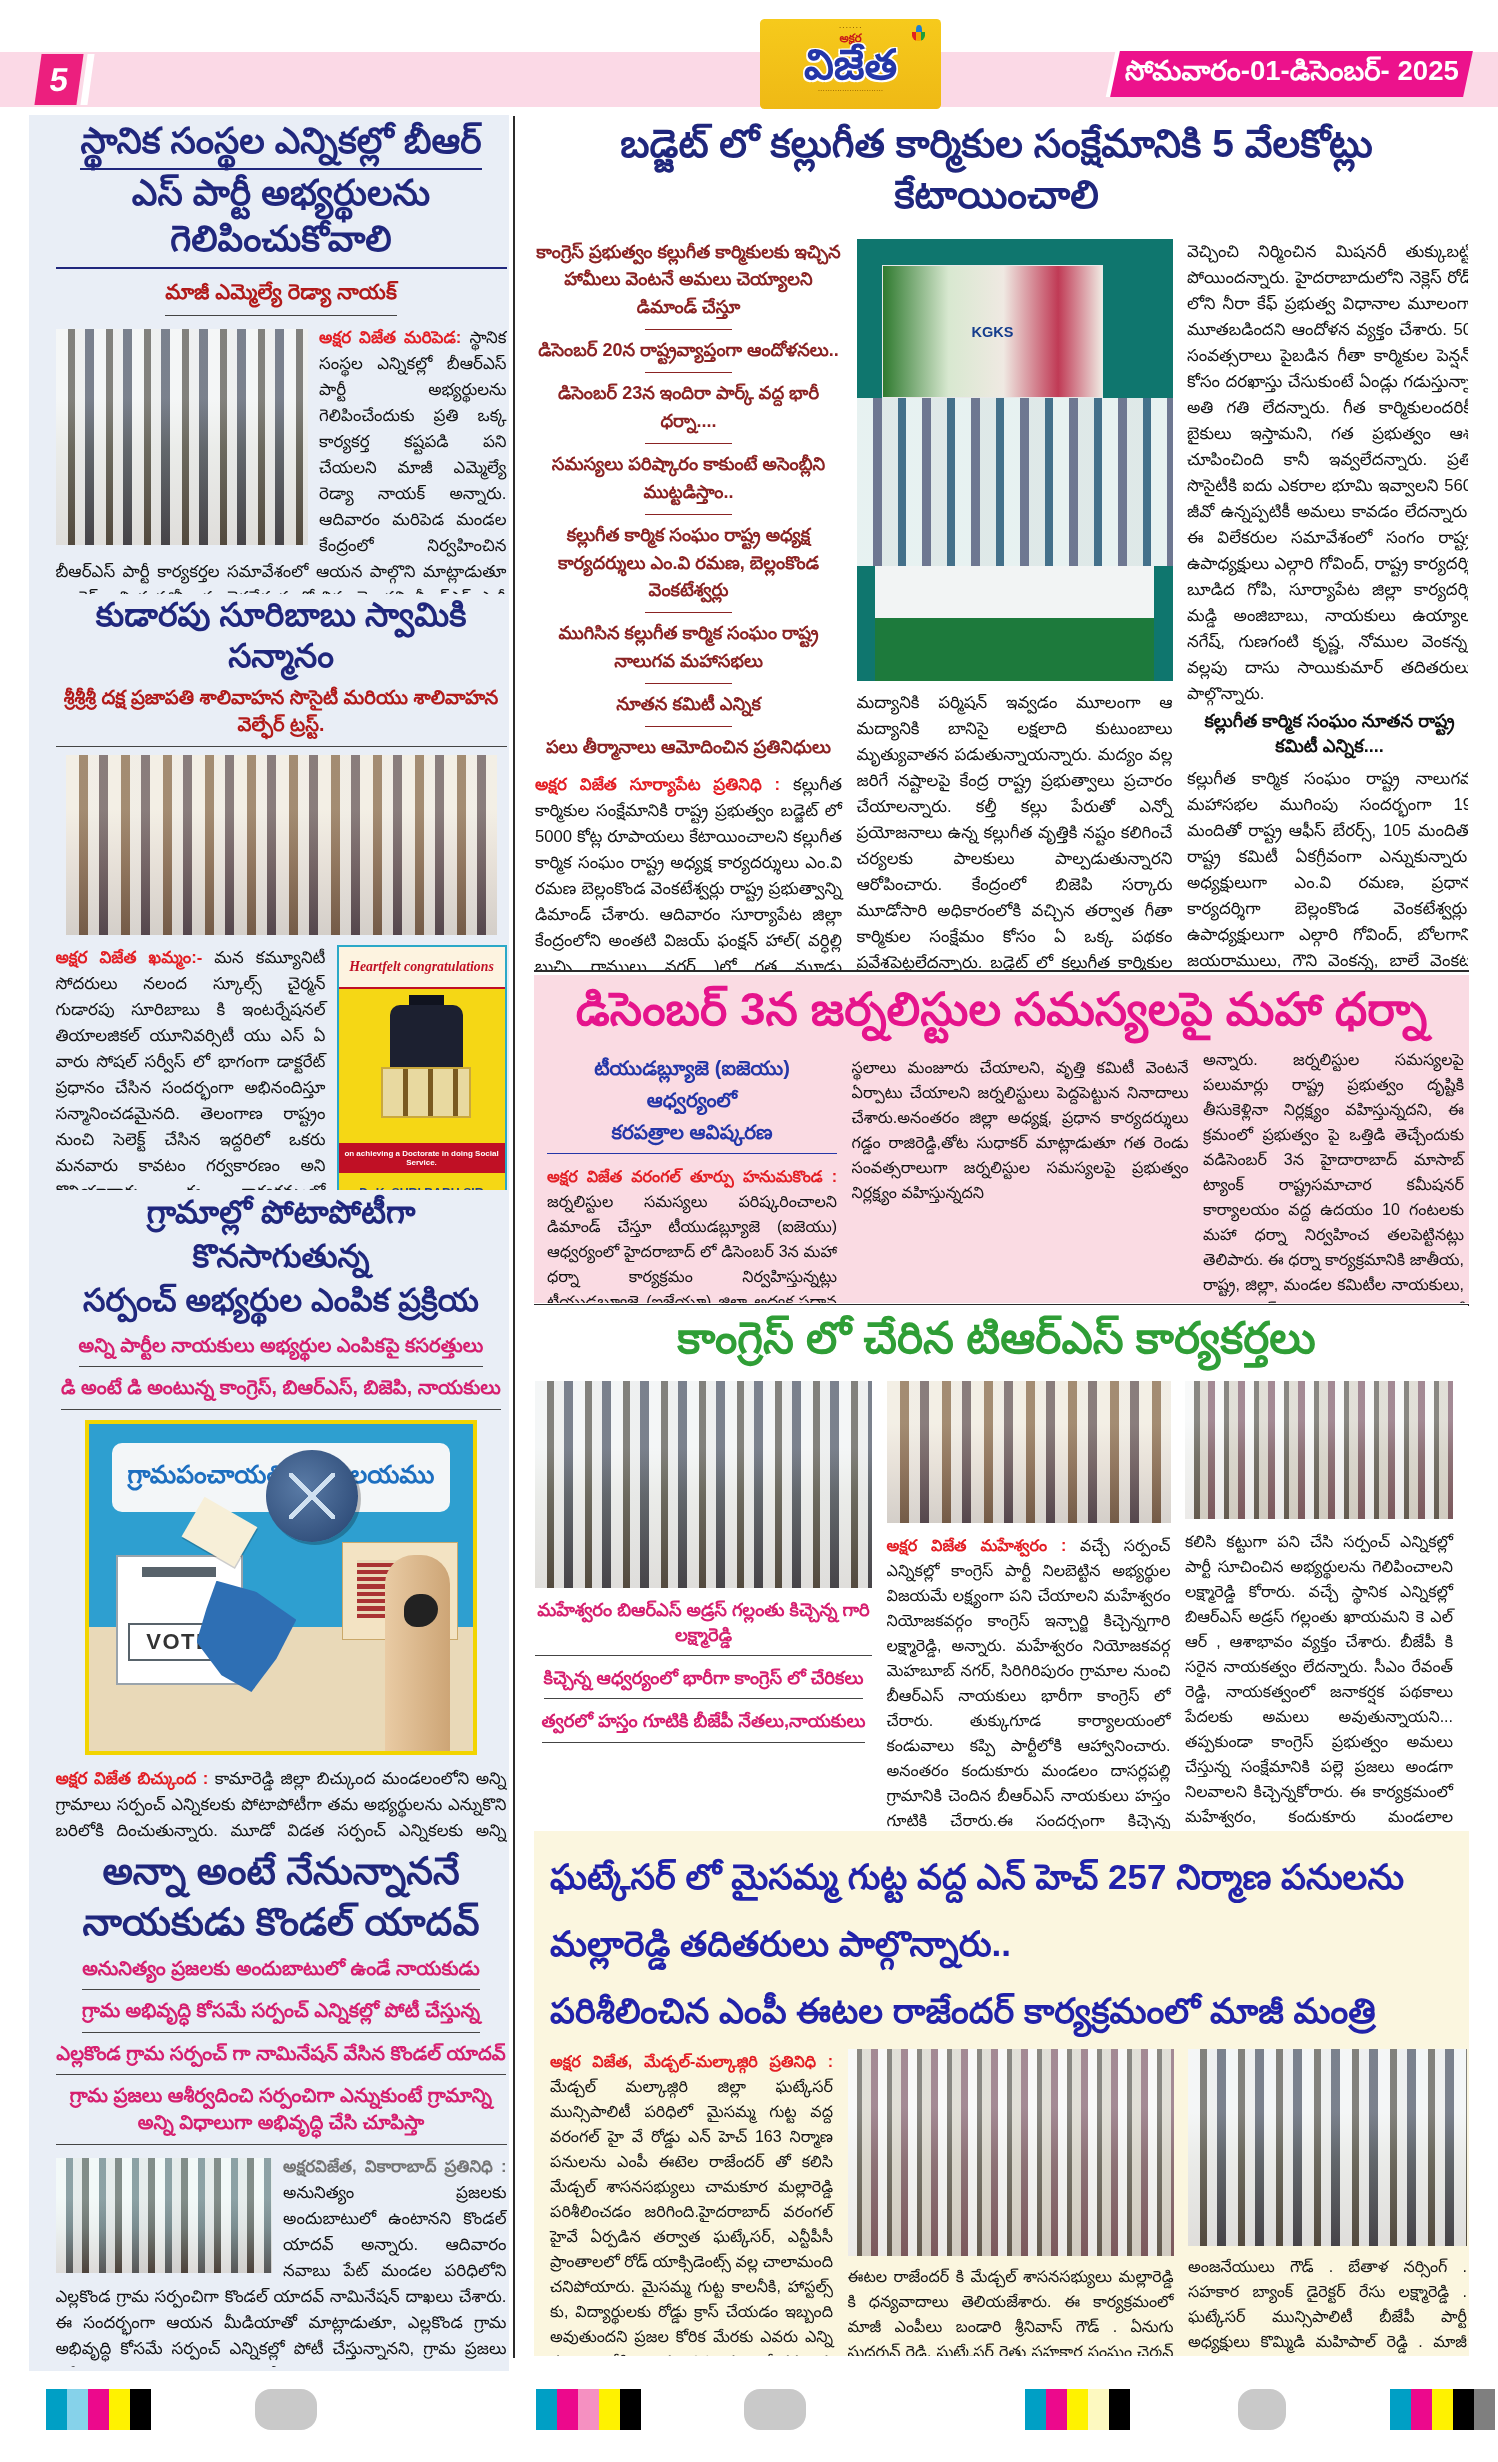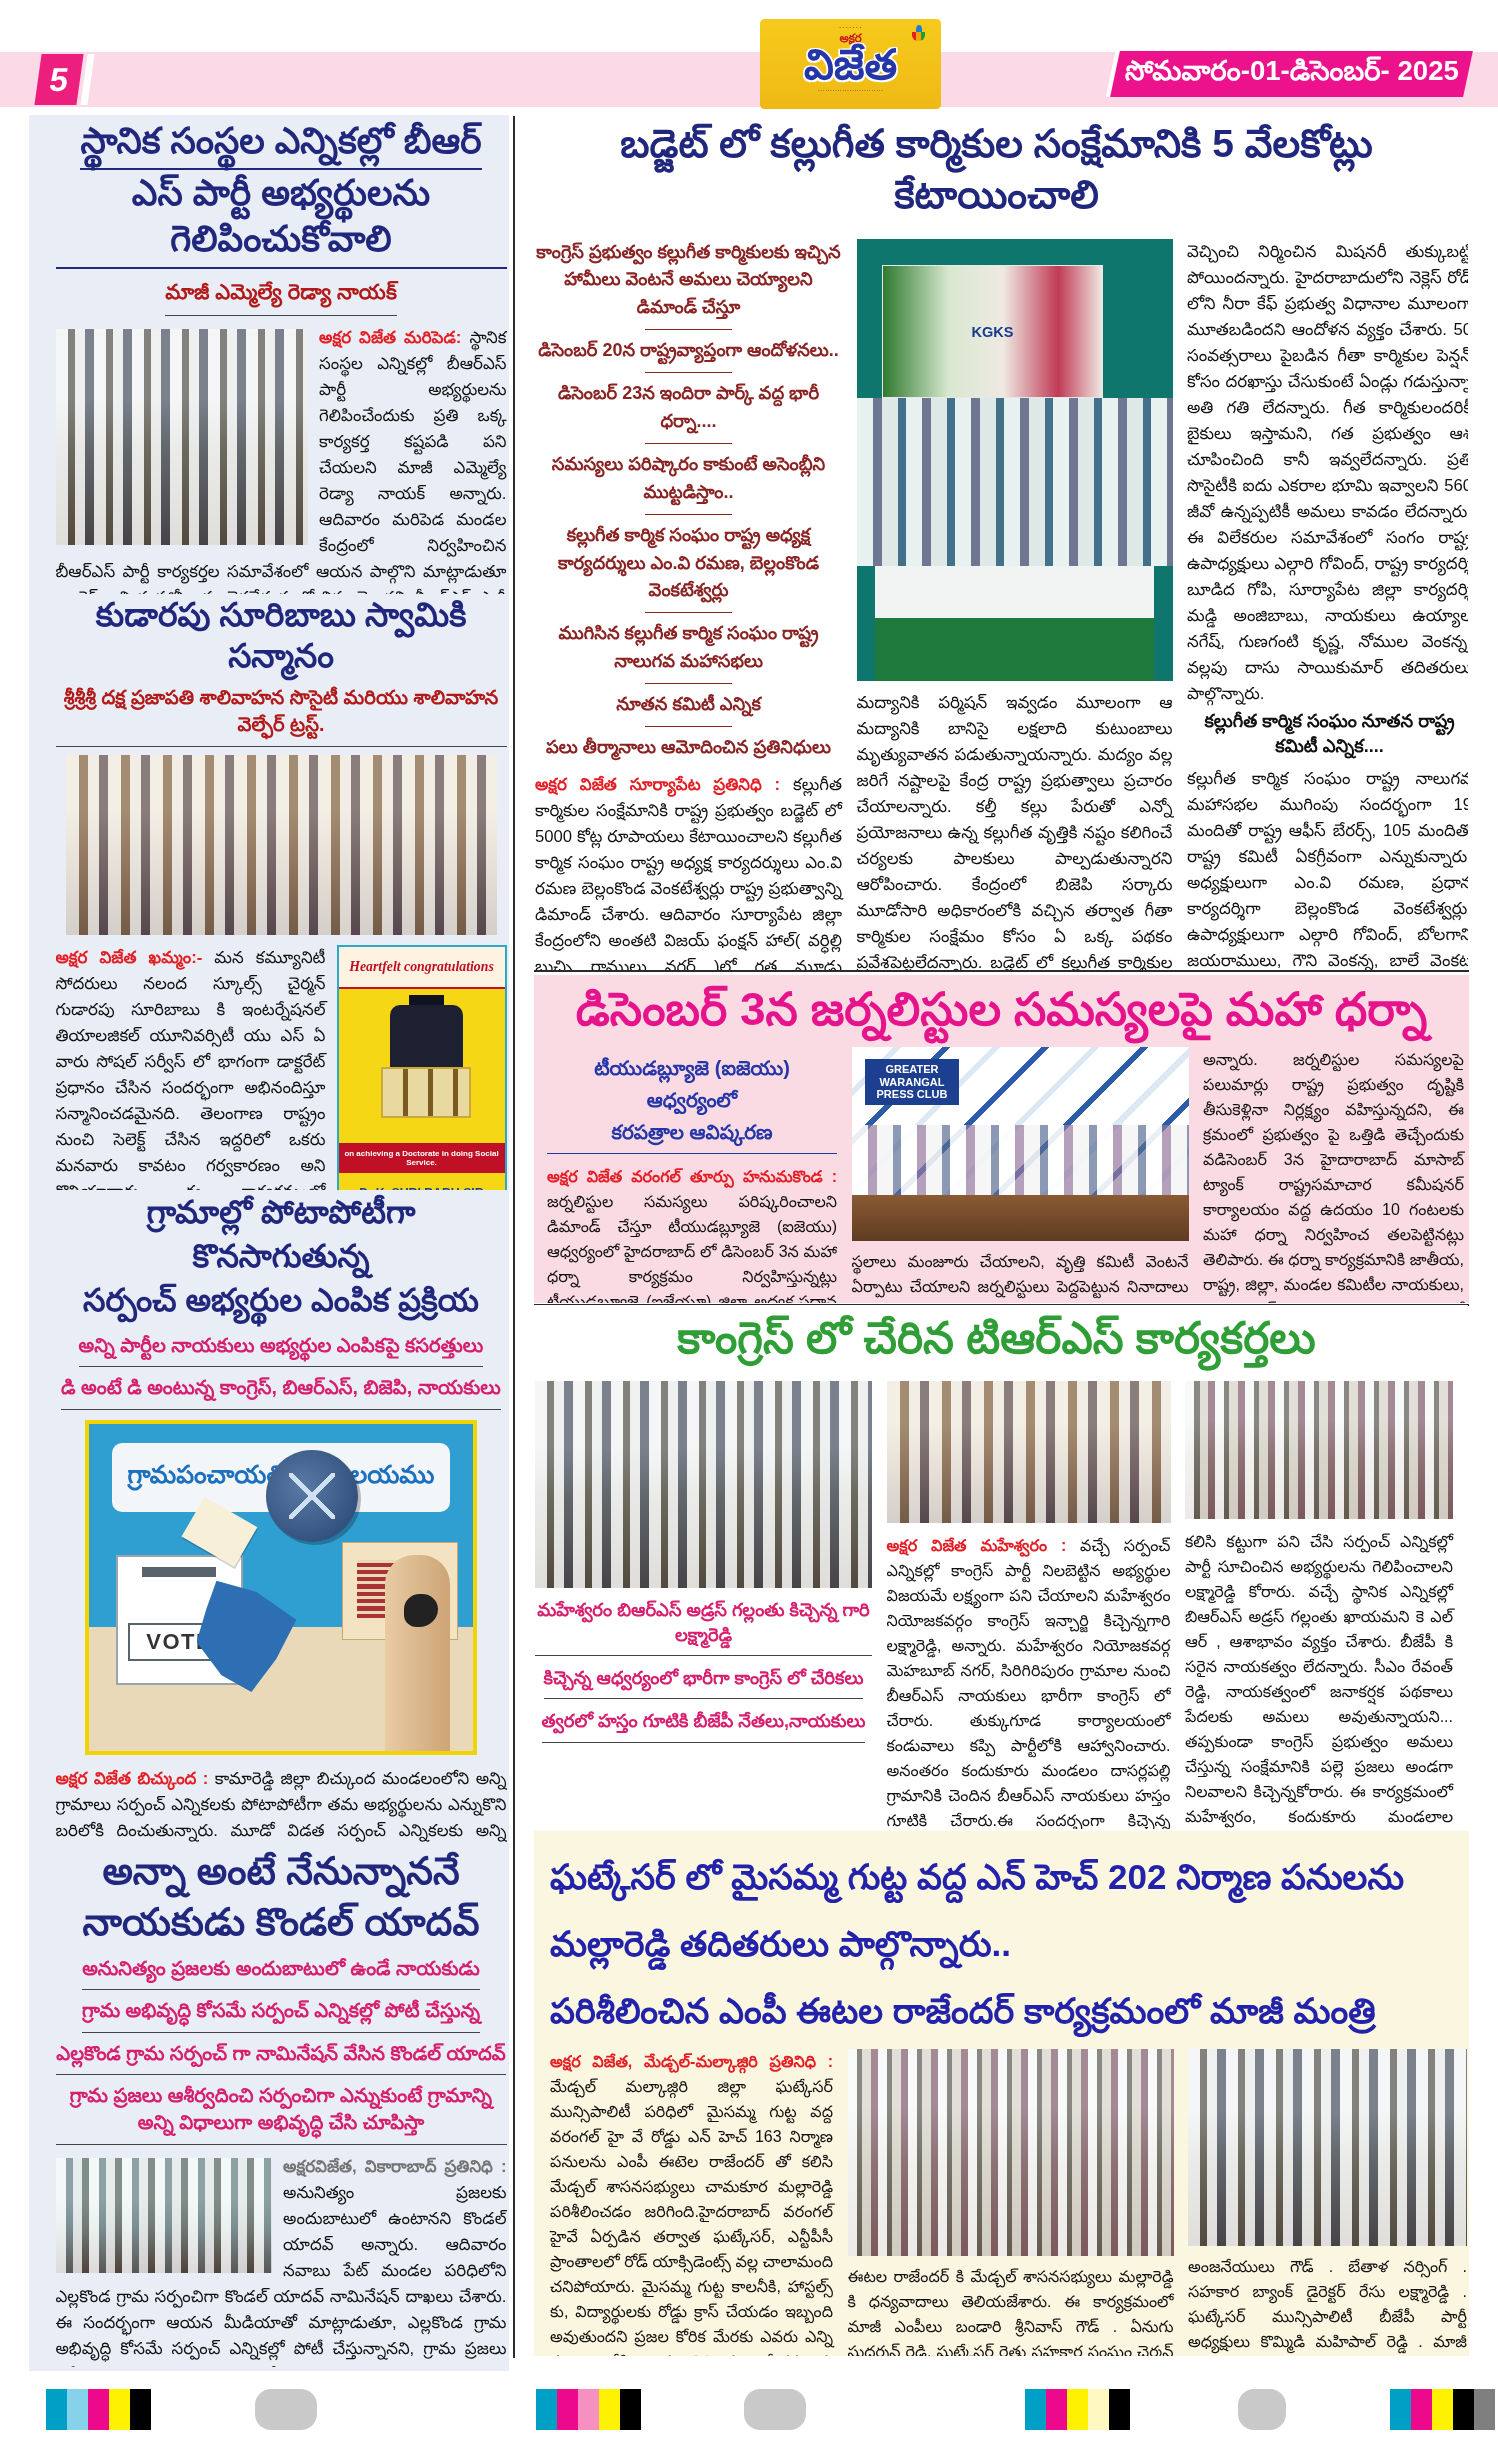--- a/index.html
+++ b/index.html
@@ -327,26 +327,20 @@
         <div class="f-deck">
           <span>టీయుడబ్ల్యూజె (ఐజెయు) ఆధ్వర్యంలో</span><br>
           <span>కరపత్రాల ఆవిష్కరణ</span>
         </div>
         <div class="f-body">
           <span class="byline">అక్షర విజేత వరంగల్ తూర్పు హనుమకొండ :</span>
           <span>జర్నలిస్టుల సమస్యలు పరిష్కరించాలని డిమాండ్ చేస్తూ టీయుడబ్ల్యూజె (ఐజెయు) ఆధ్వర్యంలో హైదరాబాద్ లో డిసెంబర్ 3న మహా ధర్నా కార్యక్రమం నిర్వహిస్తున్నట్లు టీయుడబ్ల్యూజె (ఐజేయూ) జిల్లా అధ్యక్ష,ప్రధాన కార్యదర్శులు గడ్డం రాజిరెడ్డి, తోట సుధాకర్ తెలిపారు. ఆదివారం హనుమకొండ బాల సముద్రంలోని గ్రేటర్ వరంగల్ ప్రెస్ క్లబ్ లో టీయూడబ్ల్యూజ్జే హనుమకొండ జిల్లా కమిటీ ఆధ్వర్యంలో డిసెంబర్ 3న హైదరాబాద్ లో నిర్వహించతలపెట్టిన మహా ధర్నా కరపత్రాలు ఆవిష్కరించారు. ఈ సందర్భంగా జర్నలిస్టులకు తక్షణమే అక్రిడిటేషన్ కార్డులు జారీ చేయాలని, ఆరోగ్య</span>
         </div>
       </div>
       <div class="f-col2">
-        <div class="photo f-photo">
-          <div class="press-wall"></div>
-          <div class="press-tag">GREATER WARANGAL PRESS CLUB</div>
-          <div class="press-people"></div>
-          <div class="press-desk"></div>
-        </div>
         <div class="f-body" style="margin-top:7.3px;">స్థలాలు మంజూరు చేయాలని, వృత్తి కమిటీ వెంటనే ఏర్పాటు చేయాలని జర్నలిస్టులు పెద్దపెట్టున నినాదాలు చేశారు.అనంతరం జిల్లా అధ్యక్ష, ప్రధాన కార్యదర్శులు గడ్డం రాజిరెడ్డి,తోట సుధాకర్ మాట్లాడుతూ గత రెండు సంవత్సరాలుగా జర్నలిస్టుల సమస్యలపై ప్రభుత్వం నిర్లక్ష్యం వహిస్తున్నదని</div>
       </div>
       <div class="f-col3 f-body">అన్నారు. జర్నలిస్టుల సమస్యలపై పలుమార్లు రాష్ట్ర ప్రభుత్వం దృష్టికి తీసుకెళ్లినా నిర్లక్ష్యం వహిస్తున్నదని, ఈ క్రమంలో ప్రభుత్వం పై ఒత్తిడి తెచ్చేందుకు వడిసెంబర్ 3న హైదారాబాద్ మాసాబ్ ట్యాంక్ రాష్ట్రసమాచార కమీషనర్ కార్యాలయం వద్ద ఉదయం 10 గంటలకు మహా ధర్నా నిర్వహించ తలపెట్టినట్లు తెలిపారు. ఈ ధర్నా కార్యక్రమానికి జాతీయ, రాష్ట్ర, జిల్లా, మండల కమిటీల నాయకులు, యూనియన్ సభ్యులు పెద్ద సంఖ్యలో తరలివచ్చి విజయవంతం చేయాలని వారు కోరారు.ఈ కార్యక్రమంలో టీయుడబ్ల్యూజె (ఐజేయూ) రాష్ట్ర ఉపాధ్యక్షులు గాడిపెల్లి మధు, రాష్ట్ర కార్యవర్గ సభ్యులు కంకనాల సంతోష్, జాతీయ కౌన్సిల్ సభ్యులు పీవీ మదన్ మోహన్, ప్రెస్ క్లబ్ మాజీ అధ్యక్షులు గడ్డం కేశవ మూర్తి, గ్రేటర్ వరంగల్ ప్రెస్ క్లబ్ ప్రధాన కార్యదర్శి బొల్లారపు సదయ్య, సహాయ కార్యదర్శి డాక్టర్ పొడిశెట్టి విష్ణు వర్ధన్, సీనియర్ నాయకులు సిహెచ్ సోమనర్సయ్య, ఎం. రాజేంద్రప్రసాద్, అనుముల రవి, దేవేందర్, ఎండి ఉస్మాన్ పాషా తదితరులు పాల్గొన్నారు.</div>
     </div>
   </div>
 
   <div class="hrule" style="left:534px; top:1304px; width:935px;"></div>
 
   <div id="art-g">
     <div class="hl-g">కాంగ్రెస్ లో చేరిన టిఆర్ఎస్  కార్యకర్తలు</div>
@@ -366,21 +360,21 @@
       </div>
       <div class="g-col3">
         <div class="photo ph-road g-photo3"></div>
         <div class="g-body">కలిసి కట్టుగా పని చేసి సర్పంచ్ ఎన్నికల్లో పార్టీ సూచించిన అభ్యర్థులను గెలిపించాలని లక్ష్మారెడ్డి కోరారు. వచ్చే స్థానిక ఎన్నికల్లో బిఆర్ఎస్ అడ్రస్ గల్లంతు ఖాయమని కె ఎల్ ఆర్ , ఆశాభావం వ్యక్తం చేశారు. బీజేపీ కి సరైన నాయకత్వం లేదన్నారు. సీఎం రేవంత్ రెడ్డి, నాయకత్వంలో జనాకర్షక పథకాలు పేదలకు అమలు అవుతున్నాయని... తప్పకుండా కాంగ్రెస్ ప్రభుత్వం అమలు చేస్తున్న సంక్షేమానికి పల్లె ప్రజలు అండగా నిలవాలని కిచ్చెన్నకోరారు. ఈ కార్యక్రమంలో మహేశ్వరం, కందుకూరు మండలాల నాయకులు సహా అన్ని విభాగాల నాయకులు, నాయకురాల్లు, గ్రామకమిటీలు పాల్గొన్నాయి.</div>
       </div>
     </div>
   </div>
 
   <div id="art-h">
     <div class="hl-h">
-      <div>ఘట్కేసర్ లో మైసమ్మ గుట్ట వద్ద ఎన్ హెచ్  202 నిర్మాణ పనులను</div>
+      <div>ఘట్కేసర్ లో మైసమ్మ గుట్ట వద్ద ఎన్ హెచ్  257 నిర్మాణ పనులను</div>
       <div>మల్లారెడ్డి తదితరులు పాల్గొన్నారు..</div>
       <div>పరిశీలించిన ఎంపీ ఈటల రాజేందర్ కార్యక్రమంలో మాజీ మంత్రి</div>
     </div>
     <div class="h-cols">
       <div class="h-col1 h-body">
         <span class="byline">అక్షర విజేత, మేడ్చల్-మల్కాజ్గిరి ప్రతినిధి :</span>
         <span>మేడ్చల్ మల్కాజ్గిరి జిల్లా ఘట్కేసర్ మున్సిపాలిటీ పరిధిలో మైసమ్మ గుట్ట వద్ద వరంగల్ హై వే రోడ్డు ఎన్ హెచ్ 163 నిర్మాణ పనులను ఎంపీ ఈటెల రాజేందర్ తో కలిసి మేడ్చల్ శాసనసభ్యులు చామకూర మల్లారెడ్డి పరిశీలించడం జరిగింది.హైదరాబాద్ వరంగల్ హైవే ఏర్పడిన తర్వాత ఘట్కేసర్, ఎన్టీపీసీ ప్రాంతాలలో రోడ్ యాక్సిడెంట్స్ వల్ల చాలామంది చనిపోయారు. మైసమ్మ గుట్ట కాలనీకి, హాస్టల్స్ కు, విద్యార్థులకు రోడ్డు క్రాస్ చేయడం ఇబ్బంది అవుతుందని ప్రజల కోరిక మేరకు ఎవరు ఎన్ని కుట్రలు చేసినా ప్రజాభిప్రాయం మేరకు ఈ ప్రాంతంలో అండర్ పాస్ బ్రిడ్జ్ నిర్మించడానికి అధికారులకు, కాంట్రాక్టర్లకు ఆదేశం ఇవ్వడం జరిగింది.1సంవత్సర కాలంలో పాత అండర్ పాస్ తో పాటుగా మైసమ్మ గుట్ట దగ్గర  అండర్ పాస్ కూడా పూర్తిచేసి ప్రజలకు సౌకర్యం కల్పించే ప్రయత్నం చేస్తామని వారు హామీ ఇచ్చారు ఈ సందర్భంగా గ్రామ ప్రజలు పార్లమెంట్ సభ్యులు</span>
       </div>
       <div class="h-col2">
         <div class="photo ph-road h-photo2"></div>

